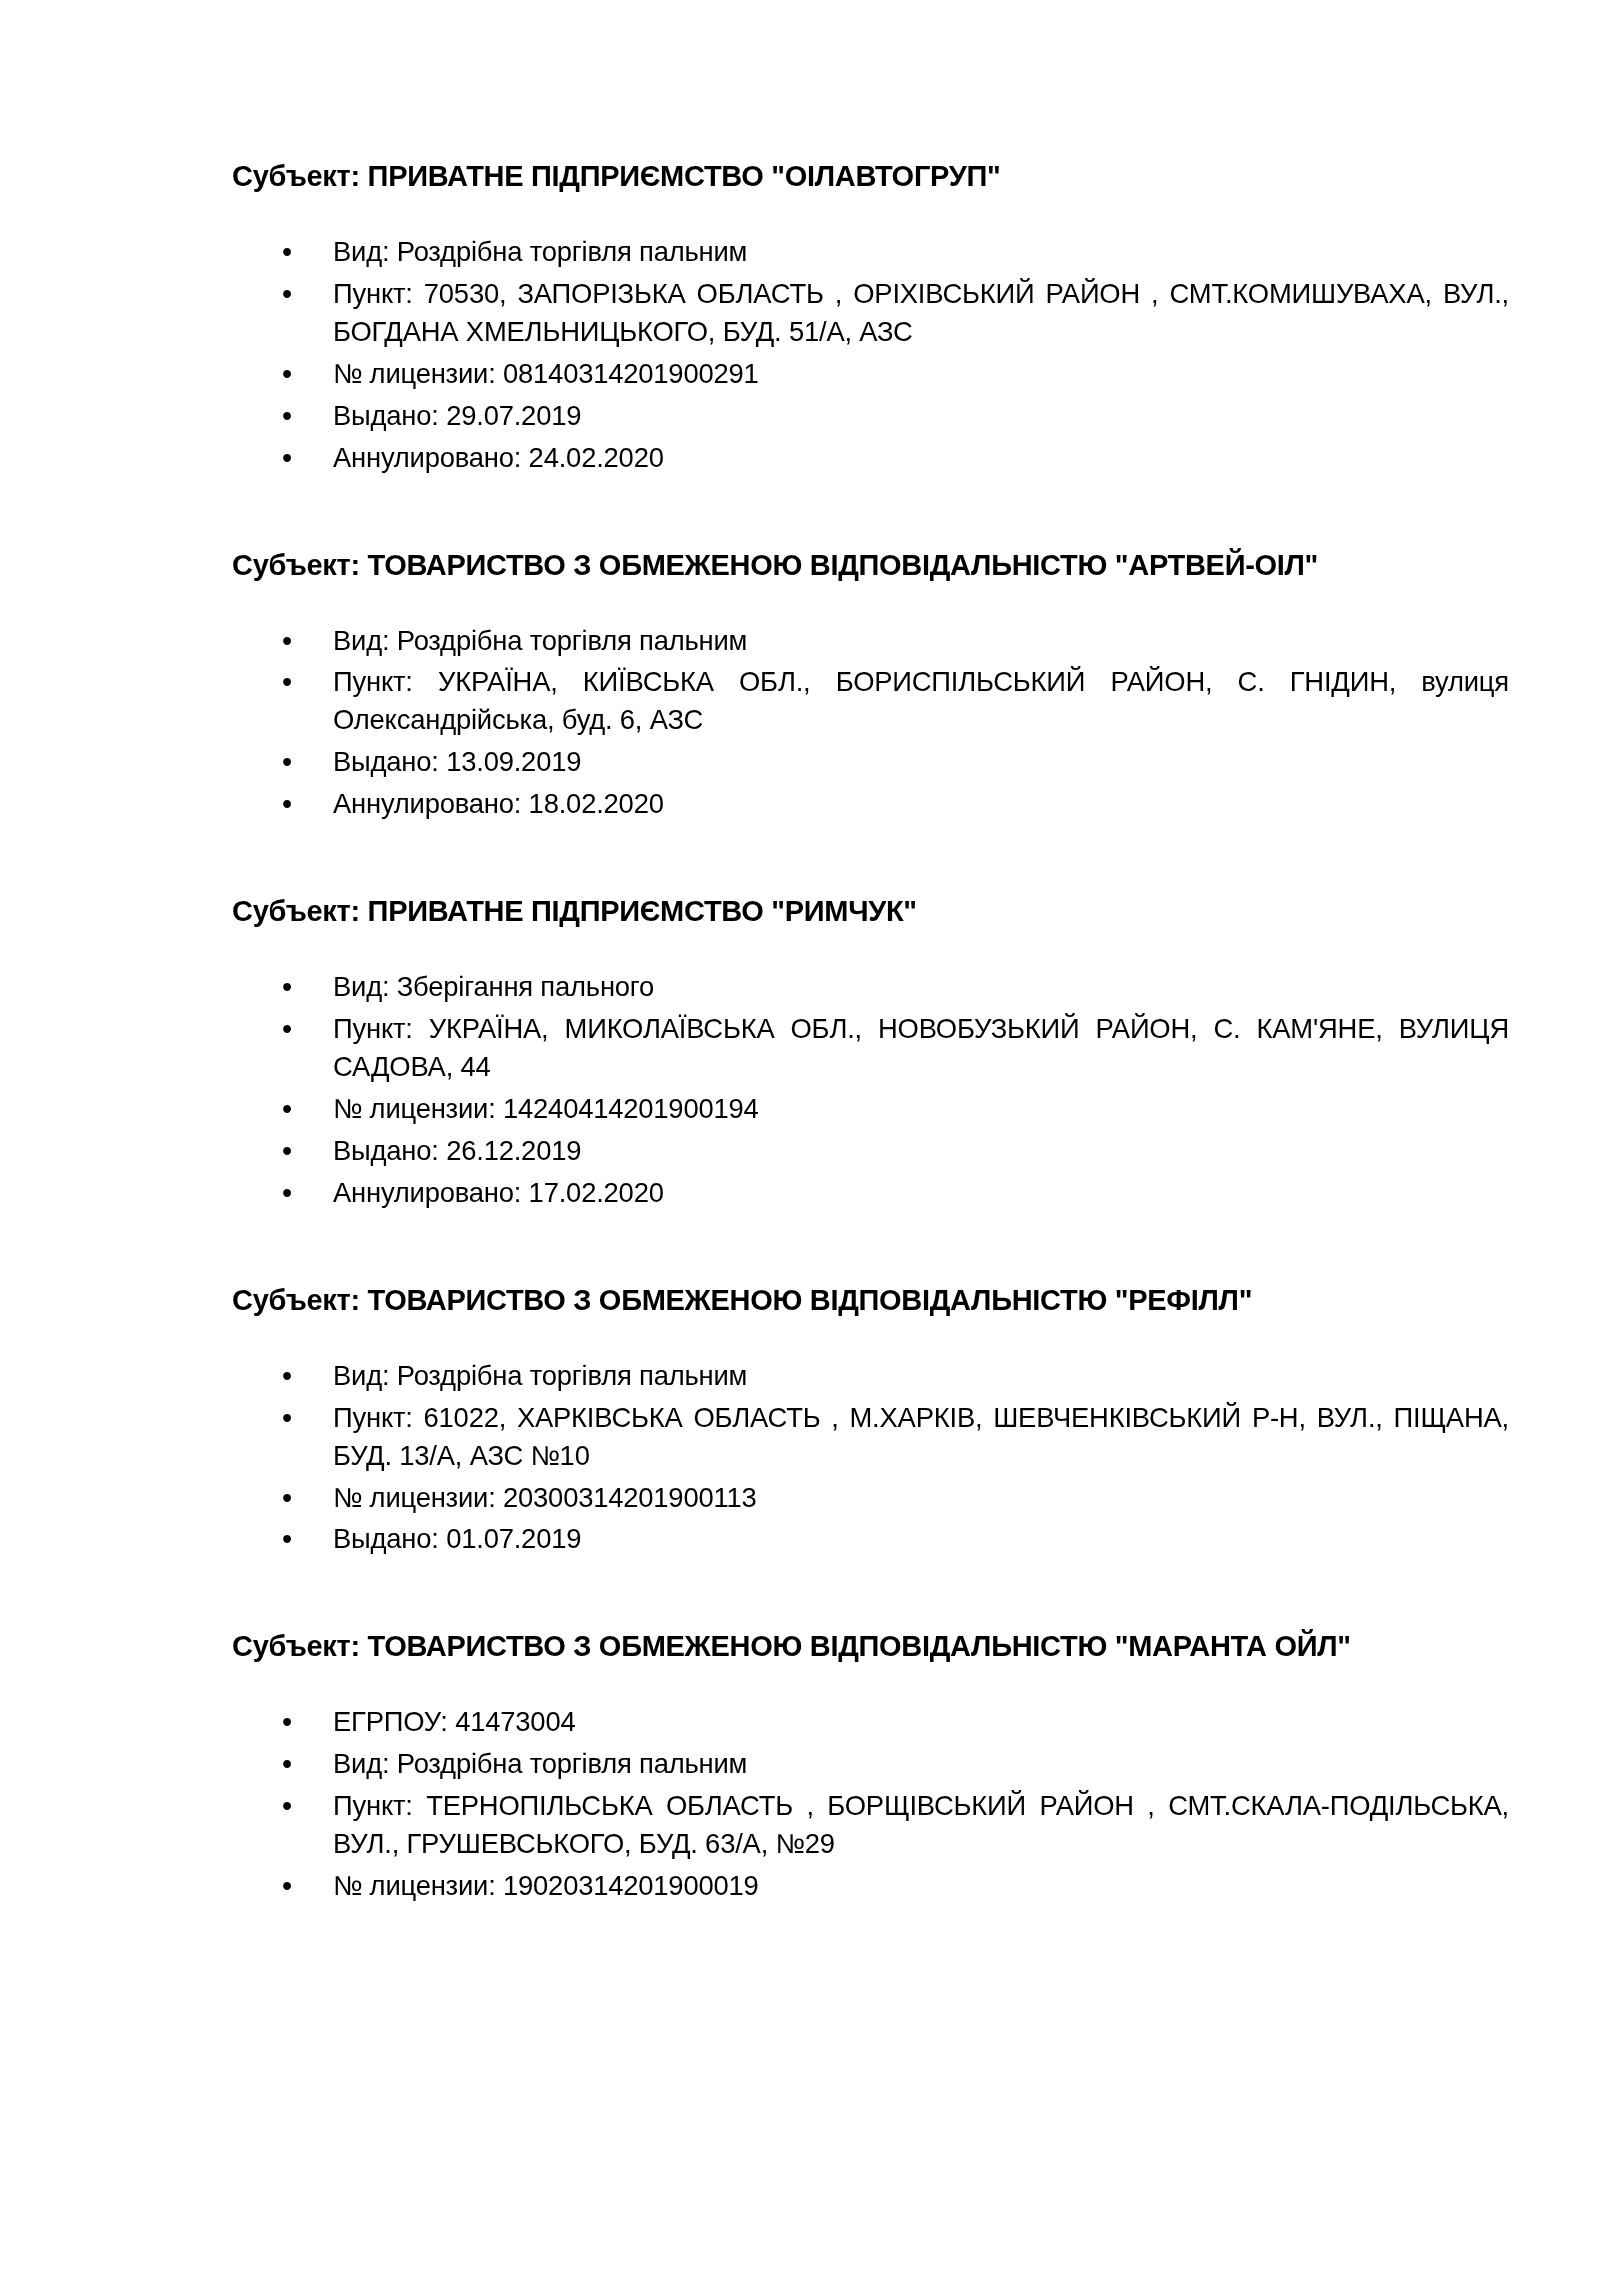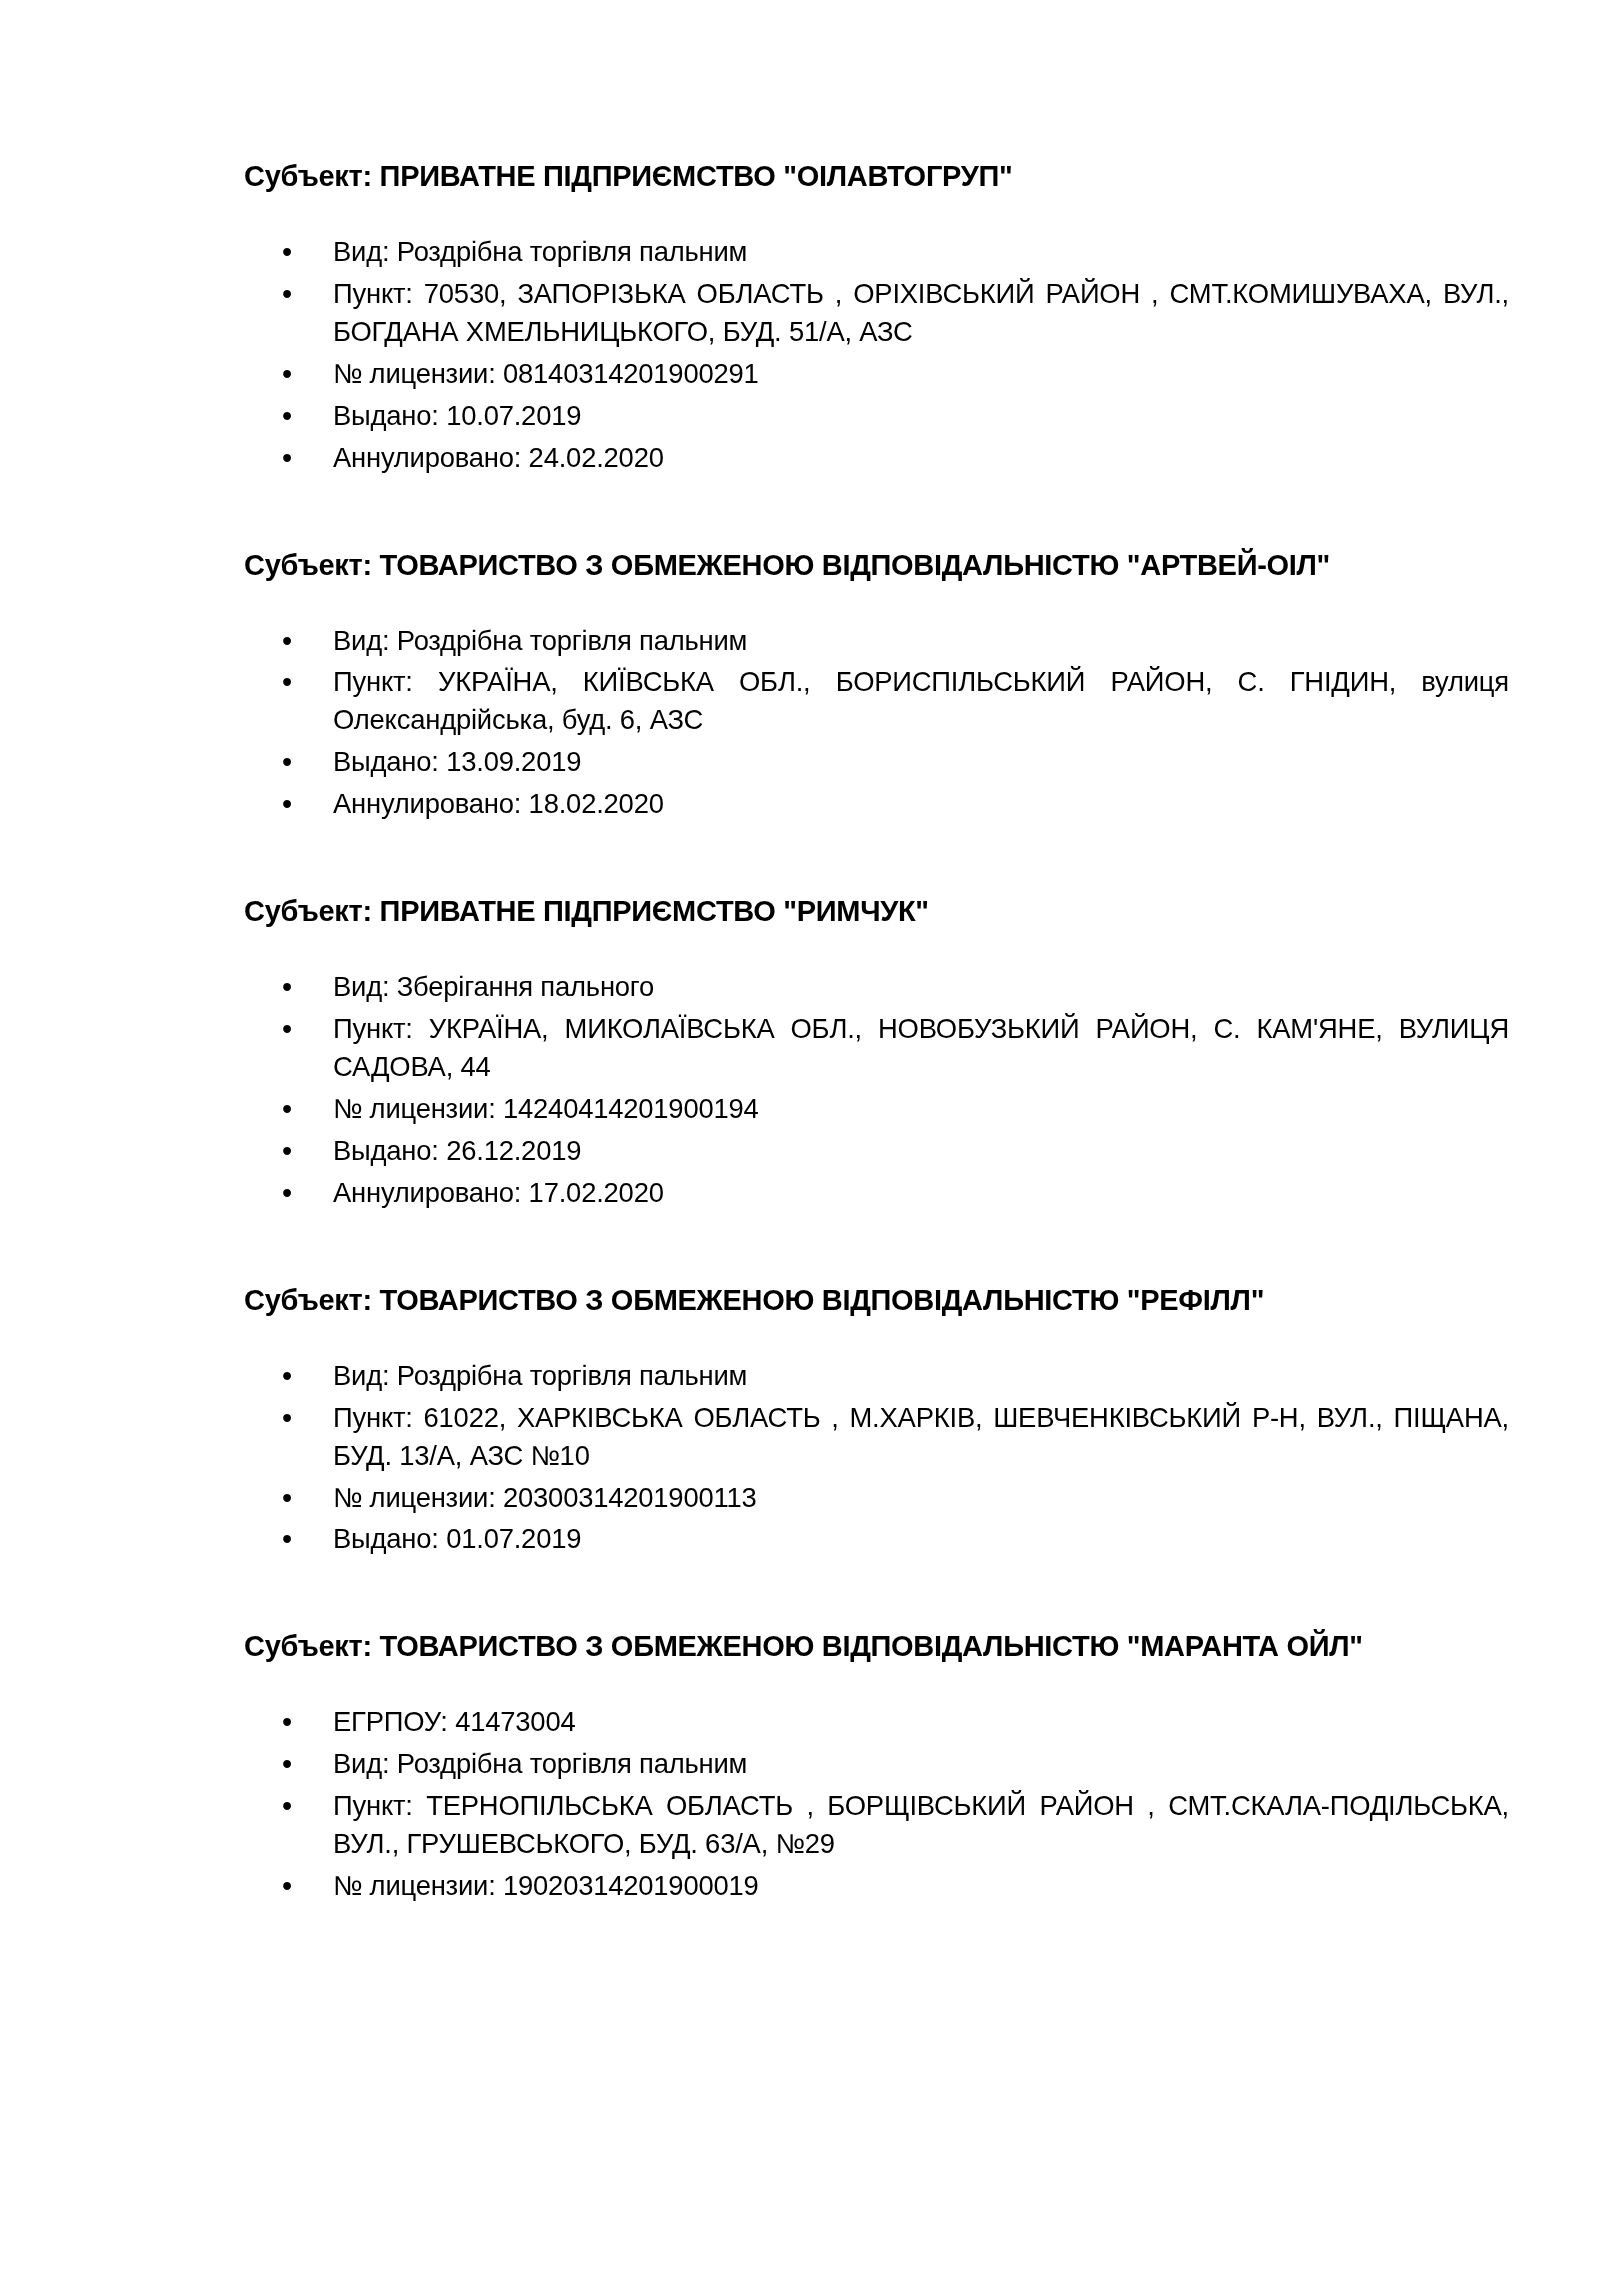--- a/index.html
+++ b/index.html
@@ -19,21 +19,21 @@
   }
   .record {
     margin: 0 0 69px 0;
   }
   .record-title {
     font-family: "Liberation Sans", sans-serif;
     font-weight: bold;
     font-size: 29px;
     line-height: 39px;
     letter-spacing: -0.3px;
-    margin: 0 0 37px 16px;
+    margin: 0 0 37px 4px;
     white-space: nowrap;
   }
   .record-fields {
     list-style: none;
     margin: 0;
     padding: 0;
   }
   .record-fields li {
     position: relative;
     padding-left: 105px;
@@ -55,21 +55,21 @@
 <body>
 
 <div class="page">
 
   <section class="record">
     <h2 class="record-title">Субъект: ПРИВАТНЕ ПІДПРИЄМСТВО "ОІЛАВТОГРУП"</h2>
     <ul class="record-fields">
       <li>Вид: Роздрібна торгівля пальним</li>
       <li>Пункт: 70530, ЗАПОРІЗЬКА ОБЛАСТЬ , ОРІХІВСЬКИЙ РАЙОН , СМТ.КОМИШУВАХА, ВУЛ., БОГДАНА ХМЕЛЬНИЦЬКОГО, БУД. 51/А, АЗС</li>
       <li>№ лицензии: 08140314201900291</li>
-      <li>Выдано: 10.07.2019</li>
+      <li>Выдано: 29.07.2019</li>
       <li>Аннулировано: 24.02.2020</li>
     </ul>
   </section>
 
   <section class="record">
     <h2 class="record-title">Субъект: ТОВАРИСТВО З ОБМЕЖЕНОЮ ВІДПОВІДАЛЬНІСТЮ "АРТВЕЙ-ОІЛ"</h2>
     <ul class="record-fields">
       <li>Вид: Роздрібна торгівля пальним</li>
       <li>Пункт: УКРАЇНА, КИЇВСЬКА ОБЛ., БОРИСПІЛЬСЬКИЙ РАЙОН, С. ГНІДИН, вулиця Олександрійська, буд. 6, АЗС</li>
       <li>Выдано: 13.09.2019</li>

